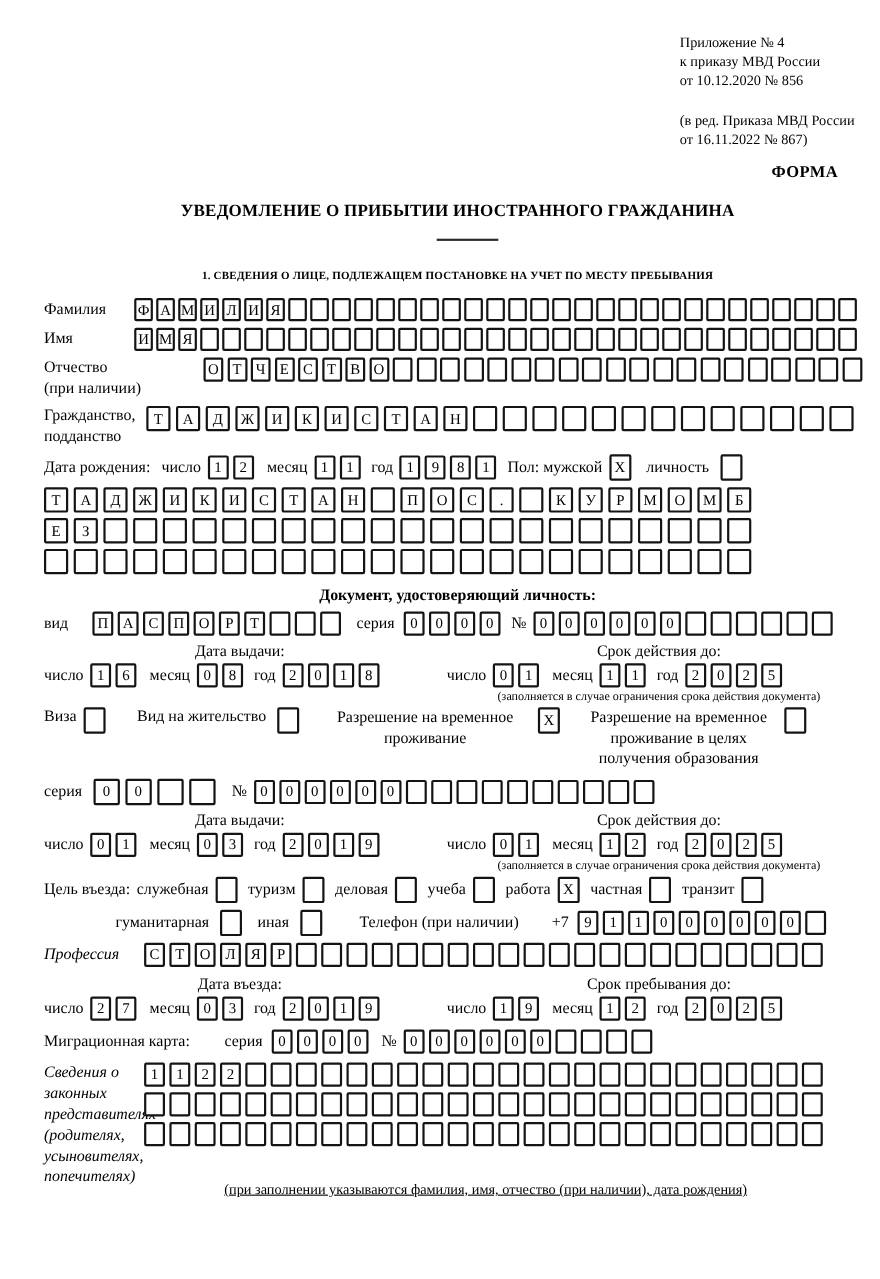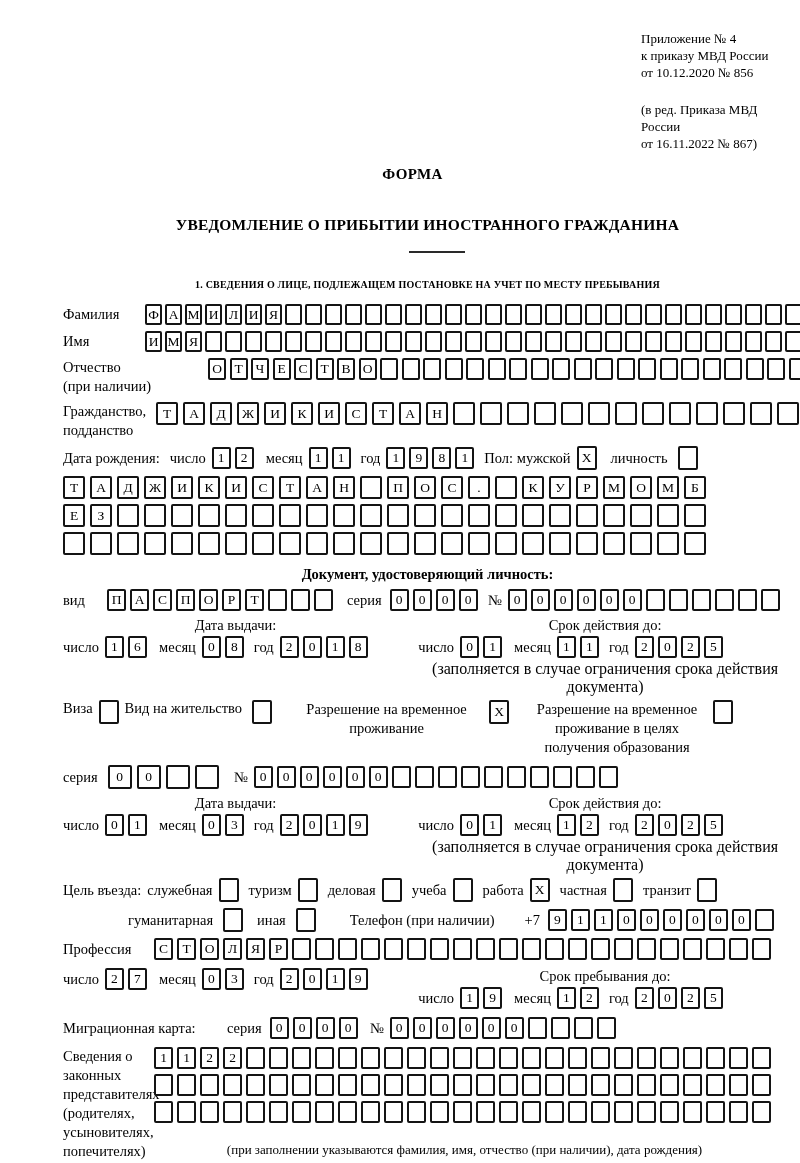--- a/index.html
+++ b/index.html
@@ -1,35 +1,35 @@
 <!DOCTYPE html>
 <html><head>
 <meta charset="utf-8">
 <style>
   html,body { margin:0; padding:0; background:#ffffff; }
   .page {
     position:relative; width:800px; height:1163px; overflow:hidden;
     background:#fff; color:#000;
     font-family:"Liberation Serif","DejaVu Serif",serif;
-    box-sizing:border-box; padding:30px 8px 10px 63px;
+    box-sizing:border-box; padding:30px 8px 10px 40px;
   }
   
   .hdr { margin-left:578px; font-size:13px; line-height:17px; }
   .hdr .ed { margin-top:20px; }
-  .forma { text-align:center; padding-right:30px; font-weight:bold; font-size:15px; margin-top:14px; letter-spacing:0.4px; }
+  .forma { text-align:right; padding-right:30px; font-weight:bold; font-size:15px; margin-top:14px; letter-spacing:0.4px; }
   
-  .title { text-align:center; font-weight:bold; font-size:15.5px; line-height:23px; margin-top:30px; letter-spacing:0.2px; }
+  .title { text-align:center; font-weight:bold; font-size:15.5px; line-height:23px; margin-top:14px; letter-spacing:0.2px; }
   .blank { display:inline-block; width:56px; border-bottom:2px solid #2a2a2a; margin-left:18px; height:14px; }
   .sec { text-align:center; font-weight:bold; font-size:10px; margin-top:20px; margin-bottom:14px; letter-spacing:0.2px; }
   
   .row { display:flex; align-items:center; margin-bottom:6px; }
   .row-top { display:flex; align-items:flex-start; margin-bottom:6px; }
   .lbl { font-size:14.5px; flex:none; }
   .stack { display:flex; flex-direction:column; flex:none; line-height:19px; }
-  .w82 { width:82px; } .w93 { width:93px; } .w108 { width:108px; } .w145 { width:145px; } .w91 { width:91px; }
+  .w82 { width:82px; } .w93 { width:93px; } .w108 { width:108px; } .w145 { width:145px; } .w91 { width:91px;font-style:italic; }
   
   .cells { display:inline-flex; flex:none; }
   .cell {
     box-sizing:border-box; flex:none; display:inline-flex; align-items:center; justify-content:center;
     border:2px solid #141414; border-radius:2px; background:#fff;
     width:17px; height:21px; margin-right:3px; font-size:13.5px;
   }
   .cw18 .cell { width:18px; height:22px; margin-right:3.5px; }
   .cw19 .cell { width:19px; height:22px; margin-right:4px; }
   .cw22 .cell { width:22px; height:23px; margin-right:5px; }
@@ -40,21 +40,21 @@
   
   .cellrows { display:flex; flex-direction:column; }
   .cellrows .cells { margin-bottom:5px; }
   
   .center-bold { text-align:center; font-weight:bold; font-size:14.5px; margin:2px 0 6px 0; }
   
   .dates { display:flex; margin-bottom:4px; }
   .dgroup { display:flex; flex-direction:column; }
   .dgroup .dtitle { text-align:center; font-size:14.5px; margin-bottom:2px; }
   .dline { display:flex; align-items:center; }
-  .dnote { font-size:16px; text-align:center; margin-top:2px; }
+  .dnote { font-size:11px; text-align:center; margin-top:2px; }
   .dg-left { width:360px; }
   .dg-right { width:390px; margin-left:10px; }
   
   .opts { display:flex; align-items:flex-start; margin:4px 0 8px 0; }
   .opt { display:flex; align-items:flex-start; }
   .opt-label { font-size:14.5px; }
   .opt-center { text-align:center; line-height:19px; }
   .wrap180 { width:185px; } .wrap175 { width:172px; }
   .intro { font-size:14.5px; line-height:22px; }
   .note-bottom { font-size:13px; text-align:center; margin-top:4px; margin-left:120px; }
@@ -430,21 +430,21 @@
   </div>
 
 
   <div class="opts">
     <div class="opt">
       <span class="opt-label">Виза</span>
       <span class="cells chk ml6">
           <span class="cell"></span>
         </span>
     </div>
-    <div class="opt" style="margin-left:6px;">
+    <div class="opt" style="margin-left:29px;">
       <span class="opt-label">Вид на жительство</span>
       <span class="cells chk ml10">
           <span class="cell"></span>
         </span>
     </div>
     <div class="opt" style="margin-left:22px;">
       <span class="opt-label opt-center wrap180">Разрешение на временное проживание</span>
       <span class="cells chk ml10">
           <span class="cell">X</span>
         </span>
@@ -619,20 +619,21 @@
         <span class="cell"></span>
         <span class="cell"></span>
         <span class="cell"></span>
         <span class="cell"></span>
         <span class="cell"></span>
       </div>
   </div>
 
   <div class="dates" style="margin-bottom:8px;">
     <div class="dgroup dg-left">
+      <div class="dtitle">Дата въезда:</div>
       <div class="dline">
         <span class="lbl">число</span>
         <span class="cells cw19 mr8 ml6">
             <span class="cell">2</span>
             <span class="cell">7</span>
           </span>
         <span class="lbl mr6">месяц</span>
         <span class="cells cw19 mr6">
             <span class="cell">0</span>
             <span class="cell">3</span>
@@ -784,17 +785,17 @@
           <span class="cell"></span>
           <span class="cell"></span>
           <span class="cell"></span>
           <span class="cell"></span>
           <span class="cell"></span>
           <span class="cell"></span>
           <span class="cell"></span>
           <span class="cell"></span>
           <span class="cell"></span>
         </div>
-      <div class="note-bottom" style="margin-left:0; margin-top:14px;">(при заполнении указываются фамилия, имя, отчество (при наличии), дата рождения)</div>
+      <div class="note-bottom" style="margin-left:0; margin-top:26px;text-decoration:underline;">(при заполнении указываются фамилия, имя, отчество (при наличии), дата рождения)</div>
     </div>
   </div>
 
 </div>
 
 </body></html>

